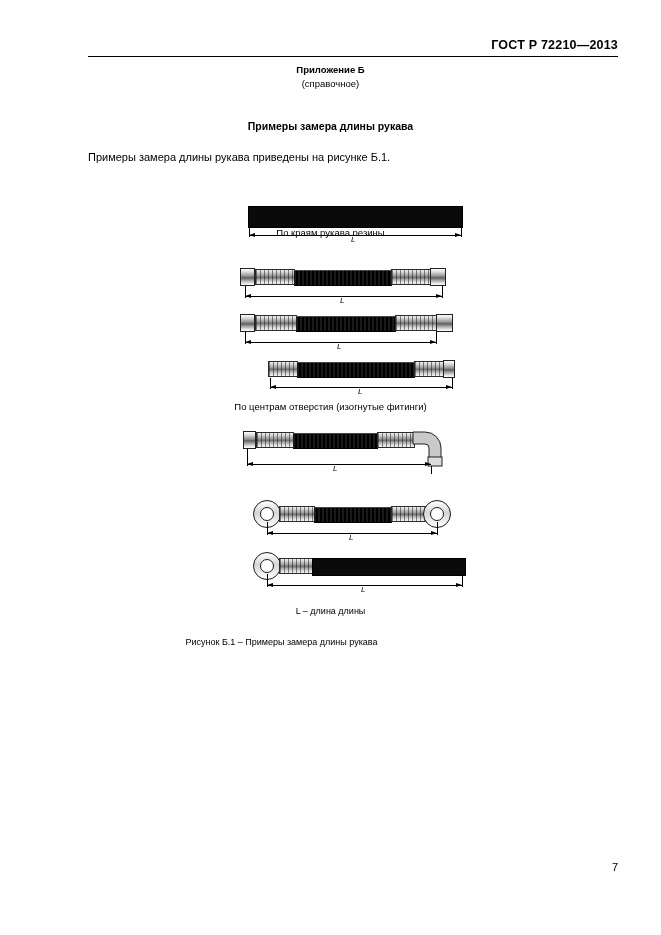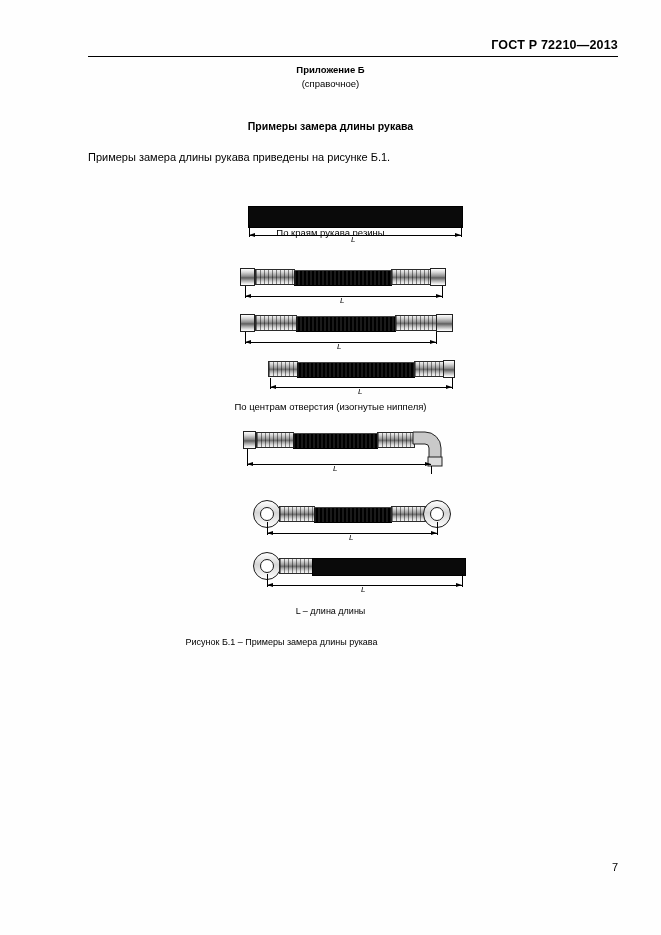--- a/index.html
+++ b/index.html
@@ -252,21 +252,21 @@
     <div class="ferrule ribs" style="left:146px; top:3px; width:30px; height:16px;"></div>
     <div class="nut" style="left:175px; top:2px; width:12px; height:18px;"></div>
     <div class="ext" style="left:2px; top:20px; height:11px;"></div>
     <div class="ext" style="left:184px; top:20px; height:11px;"></div>
     <div class="dimline" style="left:2px; top:29px; width:182px;"></div>
     <div class="arrowL" style="left:2px; top:26.5px;"></div>
     <div class="arrowR" style="left:178px; top:26.5px;"></div>
     <div class="dimlabel" style="left:88px; top:30px;">L</div>
   </div>
 
-  <div class="grp-cap cap3">По центрам отверстия (изогнутые ниппеля)</div>
+  <div class="grp-cap cap3">По центрам отверстия (изогнутые фитинги)</div>
 
   <div class="fig" style="left:243px; top:424px; width:210px; height:62px;">
     <div class="nut" style="left:0px; top:7px; width:13px; height:18px;"></div>
     <div class="ferrule ribs" style="left:13px; top:8px; width:38px; height:16px;"></div>
     <div class="hose" style="left:50px; top:9px; width:85px; height:14px;"></div>
     <div class="ferrule ribs" style="left:134px; top:8px; width:38px; height:16px;"></div>
     <svg style="position:absolute; left:168px; top:5px;" width="34" height="40" viewBox="0 0 34 40">
       <path d="M2,3 L14,3 A16,16 0 0 1 30,19 L30,30 L18,30 L18,19 A4,4 0 0 0 14,15 L2,15 Z" fill="#c9c9c9" stroke="#222" stroke-width="1"></path>
       <rect x="17" y="28" width="14" height="9" fill="#dcdcdc" stroke="#222" stroke-width="1"></rect>
     </svg>

